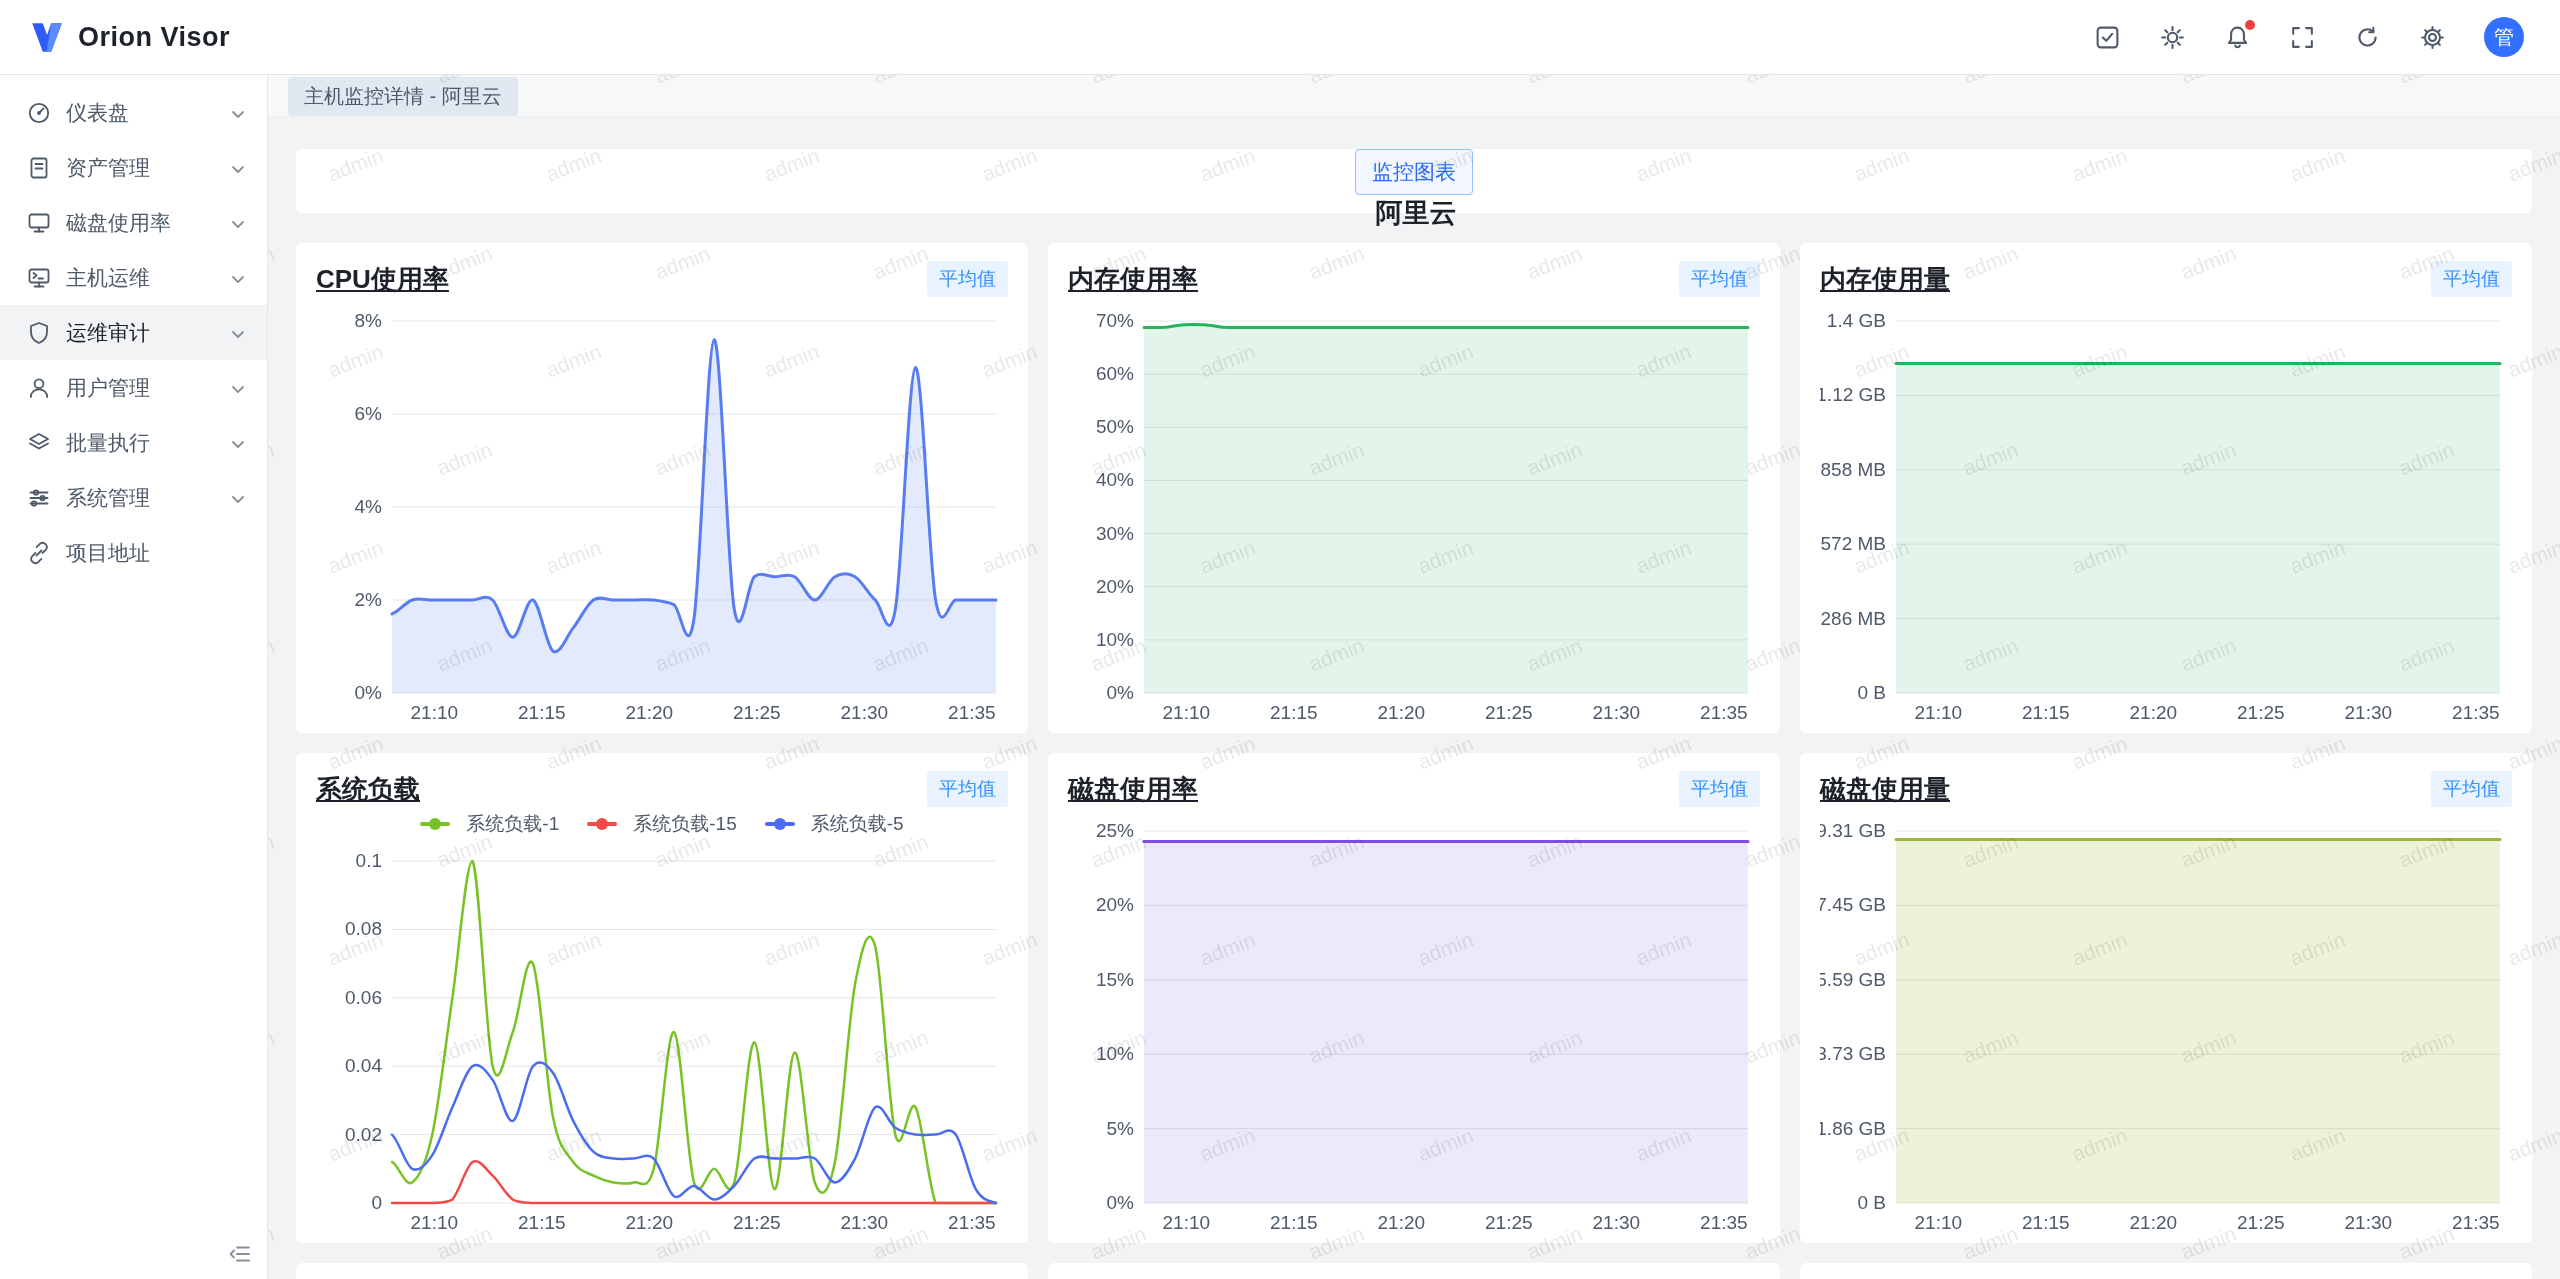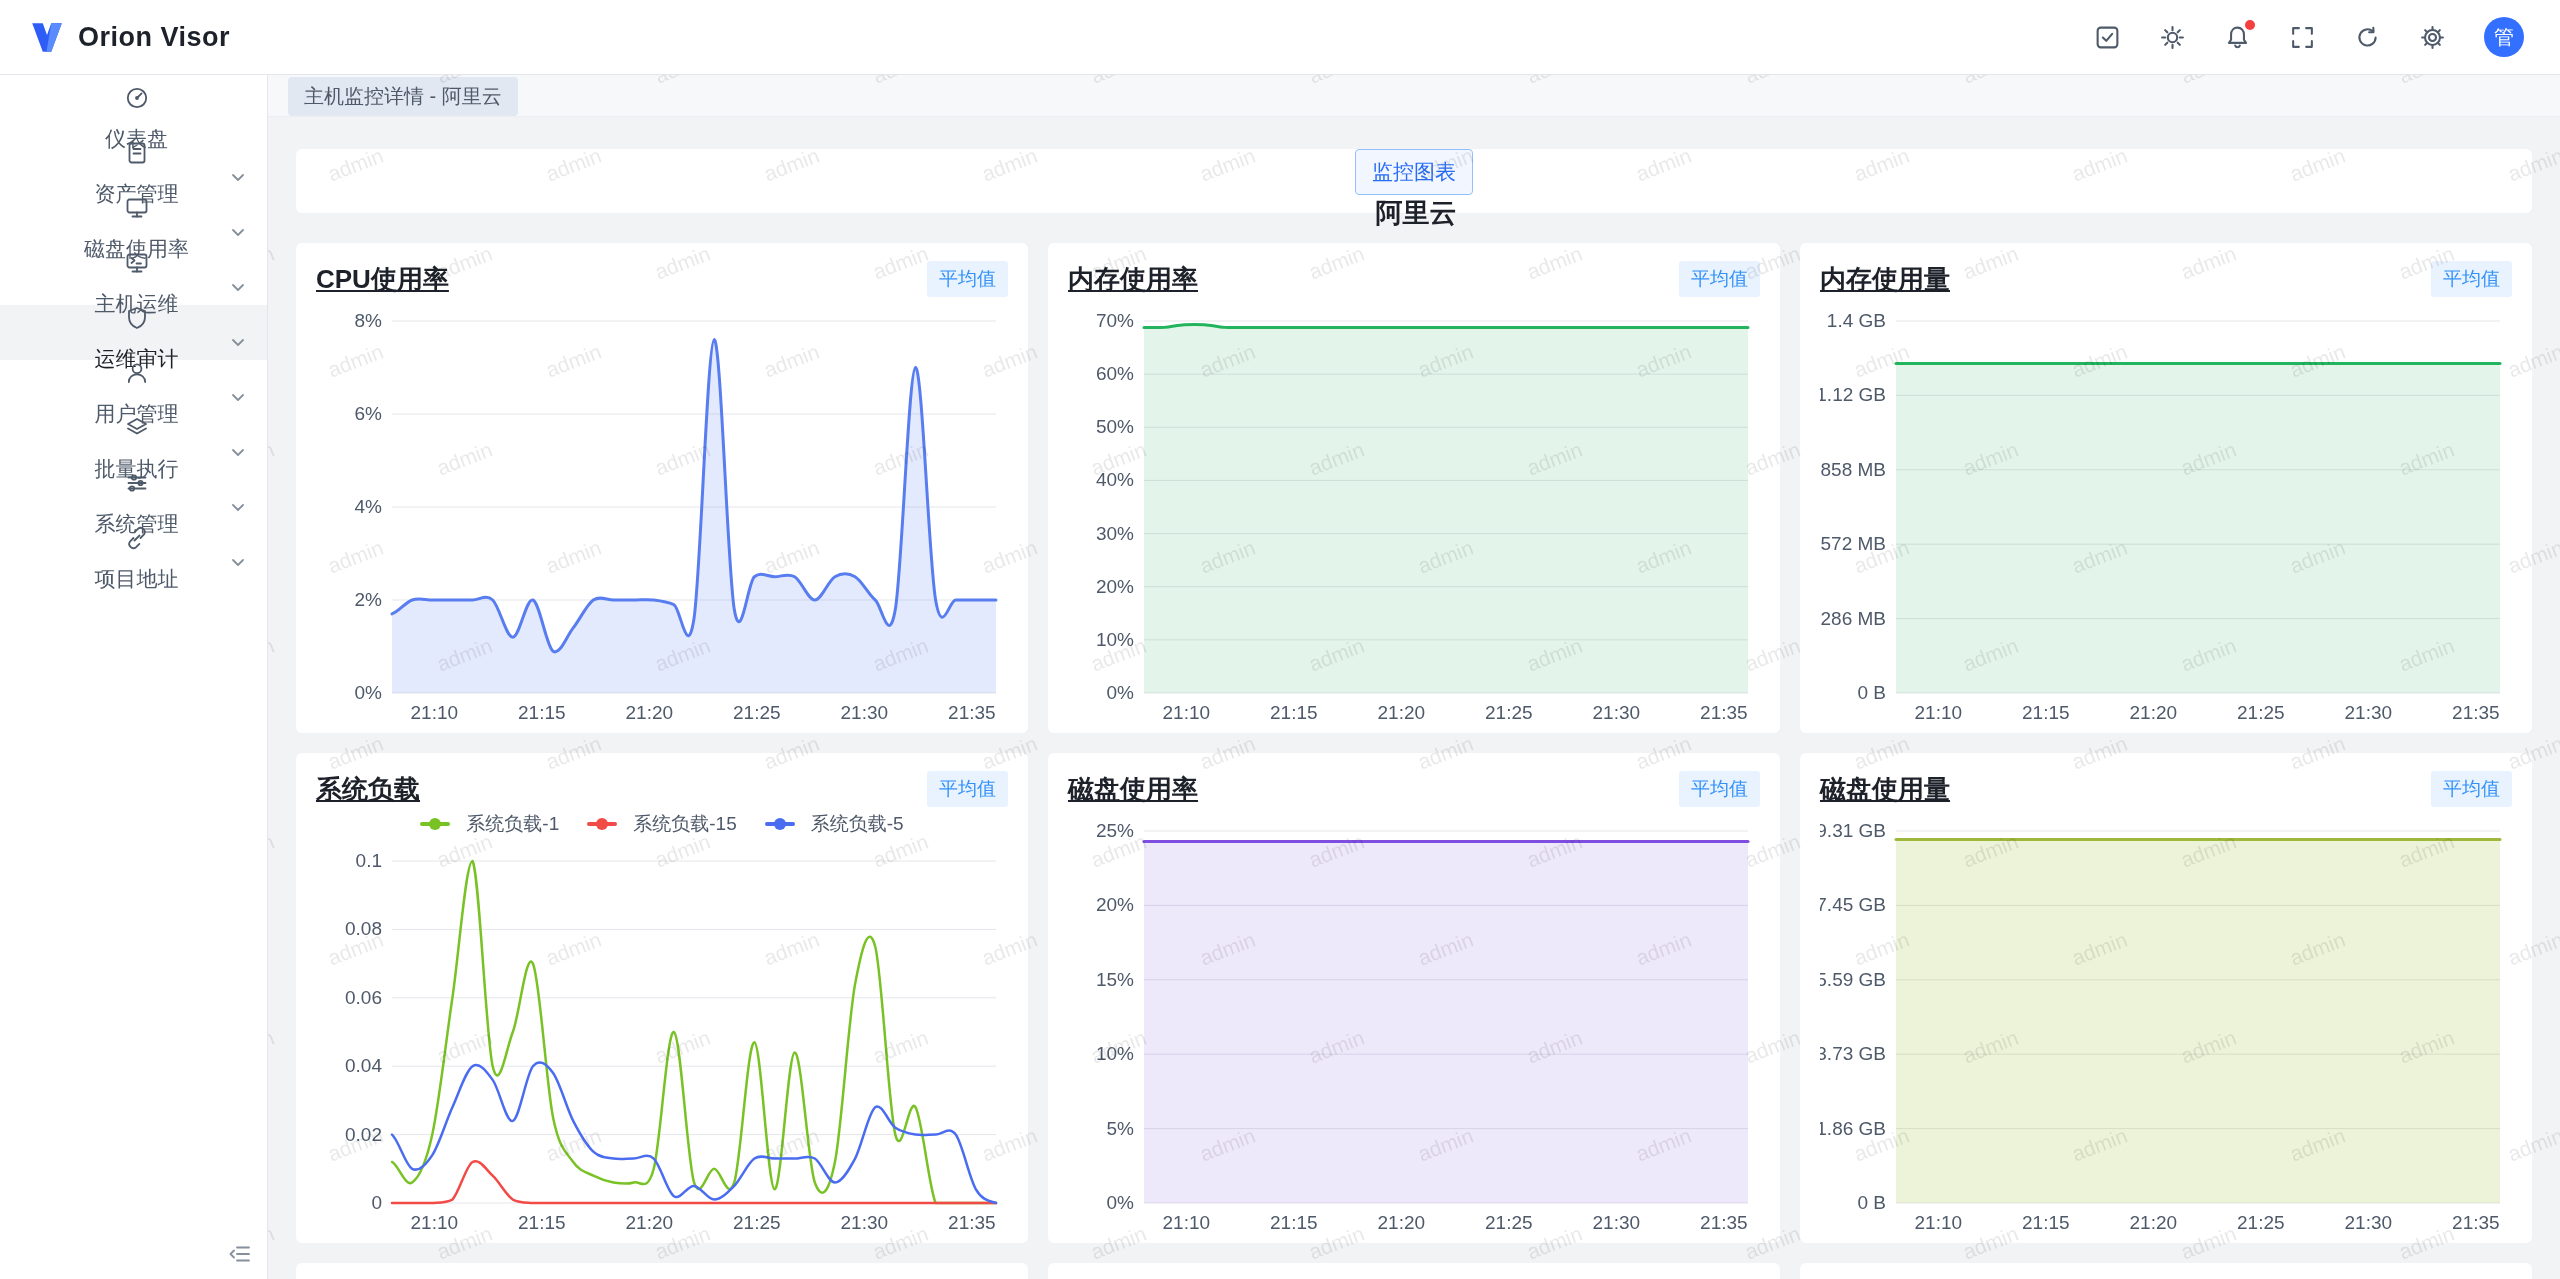--- a/index.html
+++ b/index.html
@@ -19,21 +19,21 @@
   .bell-wrap { position:relative; }
   .bell-dot { position:absolute; top:-4px; right:-4px; width:10px; height:10px; border-radius:50%; background:#f53f3f; }
   .avatar { width:40px; height:40px; border-radius:50%; background:#3370ff; color:#fff; font-size:20px;
     display:flex; align-items:center; justify-content:center; cursor:pointer; }
 
   
   .app-body { display:flex; padding-top:75px; height:1279px; }
   .sidebar { width:268px; background:#fff; border-right:1px solid #e5e6eb; height:1204px; position:relative; flex-shrink:0; }
   .menu { padding-top:10px; }
   .menu-item { height:55px; display:flex; align-items:center; gap:14px; padding:0 20px 0 26px;
-    font-size:21px; color:#4e5969; cursor:pointer;flex-direction:column; }
+    font-size:21px; color:#4e5969; cursor:pointer; }
   .menu-item.active { background:#f2f3f5; color:#1d2129; }
   .menu-item .micon { width:26px; height:26px; flex-shrink:0; }
   .menu-item .micon svg { width:100%; height:100%; stroke:#4e5969; fill:none; stroke-width:1.8; stroke-linecap:round; stroke-linejoin:round; }
   .menu-item .chev { margin-left:auto; width:18px; height:18px; }
   .menu-item .chev svg { width:100%; height:100%; stroke:#86909c; fill:none; stroke-width:1.8; stroke-linecap:round; stroke-linejoin:round; }
   .collapse-btn { position:absolute; bottom:12px; right:14px; width:26px; height:26px; cursor:pointer; }
   .collapse-btn svg { width:100%; height:100%; stroke:#86909c; fill:none; stroke-width:1.8; stroke-linecap:round; stroke-linejoin:round; }
 
   .main { flex:1; position:relative; overflow:hidden; background:#f2f3f5; }
   .tabbar { height:42px; display:flex; align-items:flex-end; background:#f7f8fa; border-bottom:1px solid #eceef1; }

